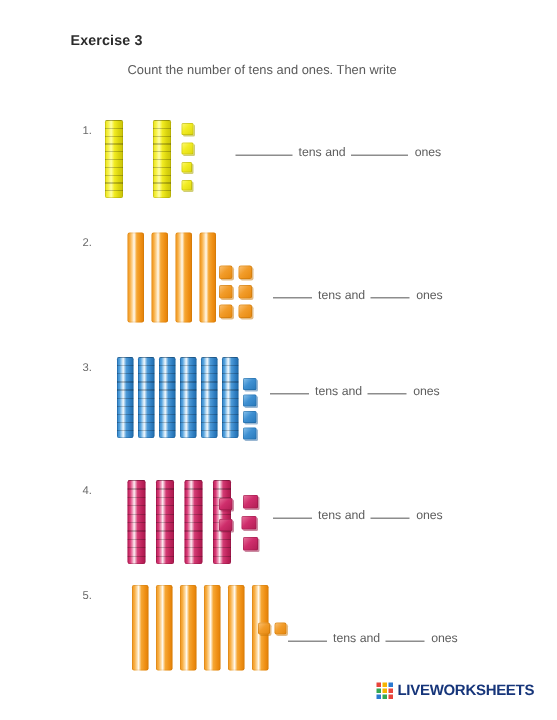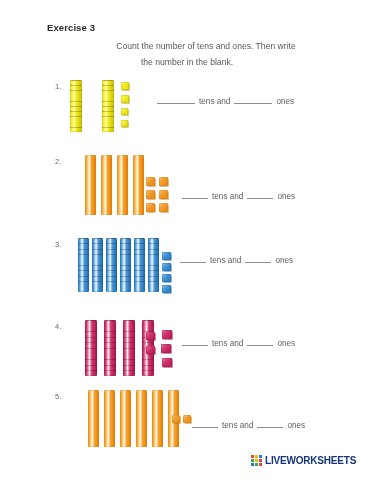--- a/index.html
+++ b/index.html
@@ -13,21 +13,21 @@
   }
   .sheet{position:relative;width:371px;height:480px;}
 
   .title{
     position:absolute;left:47px;top:22px;
     font-size:9.5px;font-weight:bold;color:#2b2b2b;
     letter-spacing:.1px;
   }
   .instructions{
     position:absolute;left:47px;top:38px;width:280px;
-    font-size:8.6px;line-height:16px;color:#5a5a5a;text-align:center;
+    font-size:8.6px;line-height:16px;color:#5a5a5a;
   }
   .instructions .indent{display:inline-block;width:38px;}
 
   
   .problem{position:absolute;left:0;width:371px;}
   .pnum{
     position:absolute;left:55px;
     font-size:7.5px;color:#6a6a6a;
   }
   .tens{position:absolute;display:flex;align-items:flex-start;}
@@ -125,21 +125,20 @@
 </style>
 </head>
 <body>
 
 <div class="sheet">
 
   <div class="title">Exercise 3</div>
 
   <div class="instructions">
     <span class="indent"></span><span>Count the number of tens and ones. Then write</span><br>
-    <span>the number in the blank.</span>
   </div>
 
   <div class="problem" style="top:80px;height:62px;">
     <div class="pnum" style="top:2px;">1.</div>
     <div class="tens" style="left:70px;top:0px;gap:20px;">
       <div class="rod seg yellow-rod" style="width:12px;height:52px;"></div>
       <div class="rod seg yellow-rod" style="width:12px;height:52px;"></div>
     </div>
     <div class="ones" style="left:121px;top:2px;">
       <div class="yellow-cube" style="width:8px;height:8px;margin-bottom:5px;"></div>

